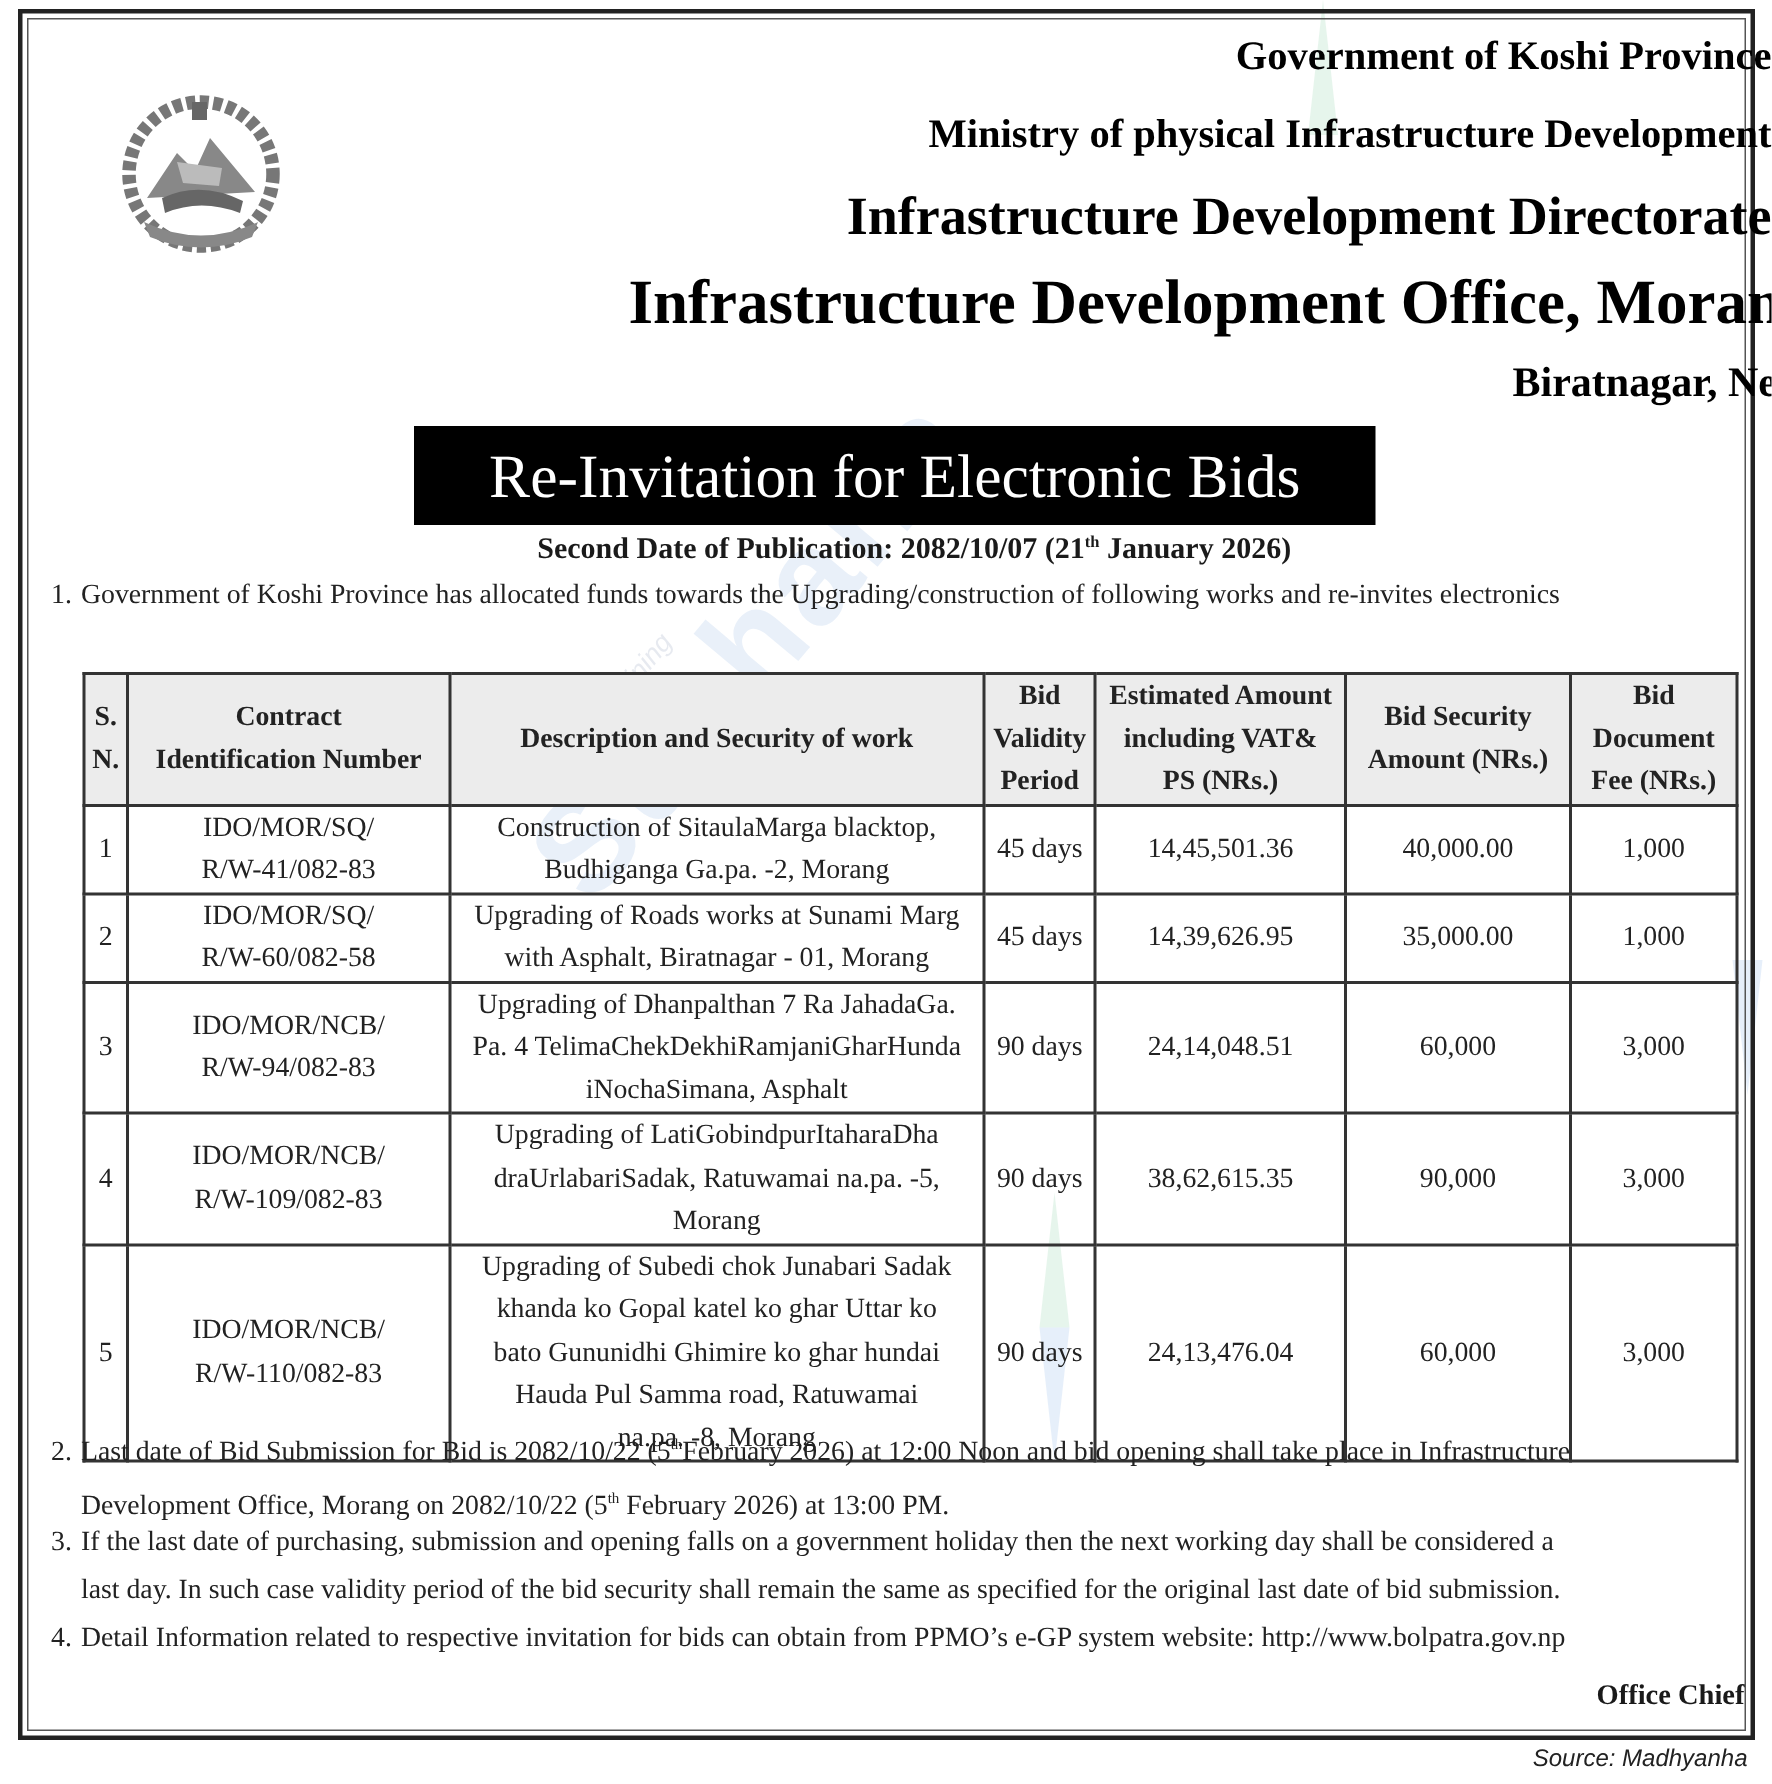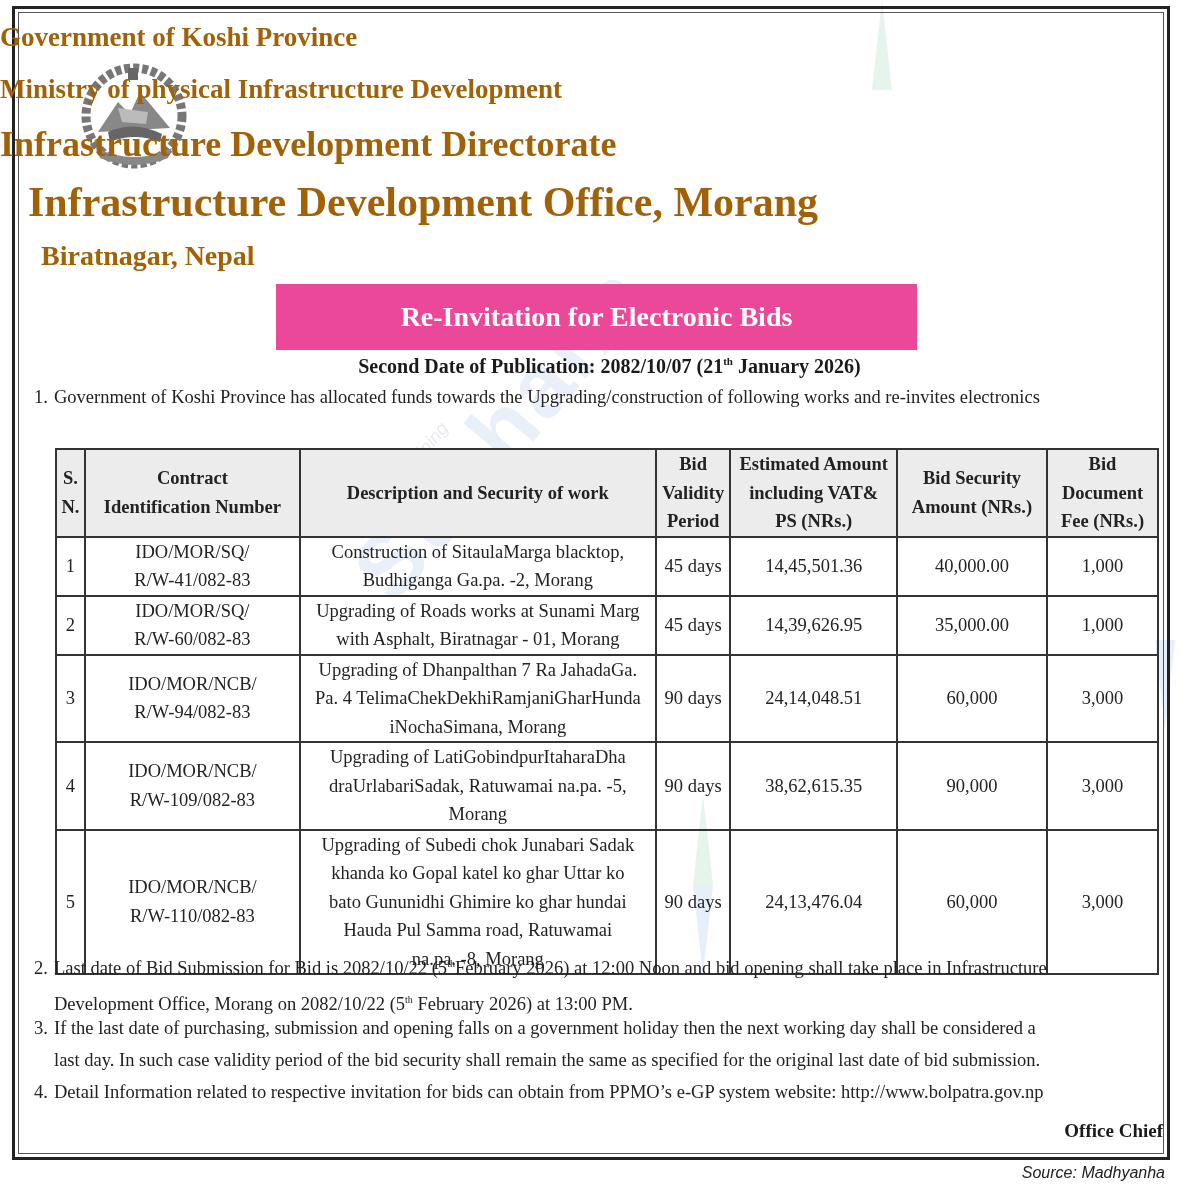--- a/index.html
+++ b/index.html
@@ -30,30 +30,30 @@
       position: absolute; width: 0; height: 0;
       border-left: 10px solid transparent; border-right: 10px solid transparent;
     }
     .wm-arrow.green { border-bottom: 90px solid rgba(60,180,110,0.13); }
     .wm-arrow.blue { border-top: 90px solid rgba(60,130,220,0.13); }
 
     .emblem {
       position: absolute; left: 78px; top: 62px; width: 112px; height: 108px;
     }
 
-    .hdr { position: absolute; left: 0; width: 1181px; text-align: left; font-weight: bold; color: #a16207; }
+    .hdr { position: absolute; left: 0; width: 1181px; text-align: right; font-weight: bold; color: #000000; }
     .h1 { top: 22px; font-size: 27px; }
     .h2 { top: 74px; font-size: 27px; }
     .h3 { top: 123px; font-size: 36px; }
     .h4 { top: 178px; font-size: 42px; margin-left: 28px; }
     .h5 { top: 240px; font-size: 28px; margin-left: 41px; }
 
     .title-banner {
       position: absolute; left: 276px; top: 284px; width: 641px; height: 66px;
-      background: #ec4899; color: #fff; font-weight: bold; font-size: 28px;
+      background: #000000; color: #fff; font-weight: normal; font-size: 41px;
       display: flex; align-items: center; justify-content: center;
     }
     .pub-date {
       position: absolute; left: 0; top: 355px; width: 1181px; text-align: center;
       font-weight: bold; font-size: 20px; margin-left: 19px;
     }
     .pub-date sup { font-size: 11px; }
 
     .para {
       position: absolute; left: 34px; width: 1132px; font-size: 18.5px; line-height: 32px;
@@ -147,31 +147,31 @@
       <td>1</td>
       <td><span>IDO/MOR/SQ/</span><br><span>R/W-41/082-83</span></td>
       <td><span>Construction of SitaulaMarga blacktop,</span><br><span>Budhiganga Ga.pa. -2, Morang</span></td>
       <td>45 days</td>
       <td>14,45,501.36</td>
       <td>40,000.00</td>
       <td>1,000</td>
     </tr>
     <tr style="height:54px;">
       <td>2</td>
-      <td><span>IDO/MOR/SQ/</span><br><span>R/W-60/082-83</span></td>
+      <td><span>IDO/MOR/SQ/</span><br><span>R/W-60/082-58</span></td>
       <td><span>Upgrading of Roads works at Sunami Marg</span><br><span>with Asphalt, Biratnagar - 01, Morang</span></td>
       <td>45 days</td>
       <td>14,39,626.95</td>
       <td>35,000.00</td>
       <td>1,000</td>
     </tr>
     <tr style="height:83px;">
       <td>3</td>
       <td><span>IDO/MOR/NCB/</span><br><span>R/W-94/082-83</span></td>
-      <td><span>Upgrading of Dhanpalthan 7 Ra JahadaGa.</span><br><span>Pa. 4 TelimaChekDekhiRamjaniGharHunda</span><br><span>iNochaSimana, Morang</span></td>
+      <td><span>Upgrading of Dhanpalthan 7 Ra JahadaGa.</span><br><span>Pa. 4 TelimaChekDekhiRamjaniGharHunda</span><br><span>iNochaSimana, Asphalt</span></td>
       <td>90 days</td>
       <td>24,14,048.51</td>
       <td>60,000</td>
       <td>3,000</td>
     </tr>
     <tr style="height:83px;">
       <td>4</td>
       <td><span>IDO/MOR/NCB/</span><br><span>R/W-109/082-83</span></td>
       <td><span>Upgrading of LatiGobindpurItaharaDha</span><br><span>draUrlabariSadak, Ratuwamai na.pa. -5,</span><br><span>Morang</span></td>
       <td>90 days</td>

